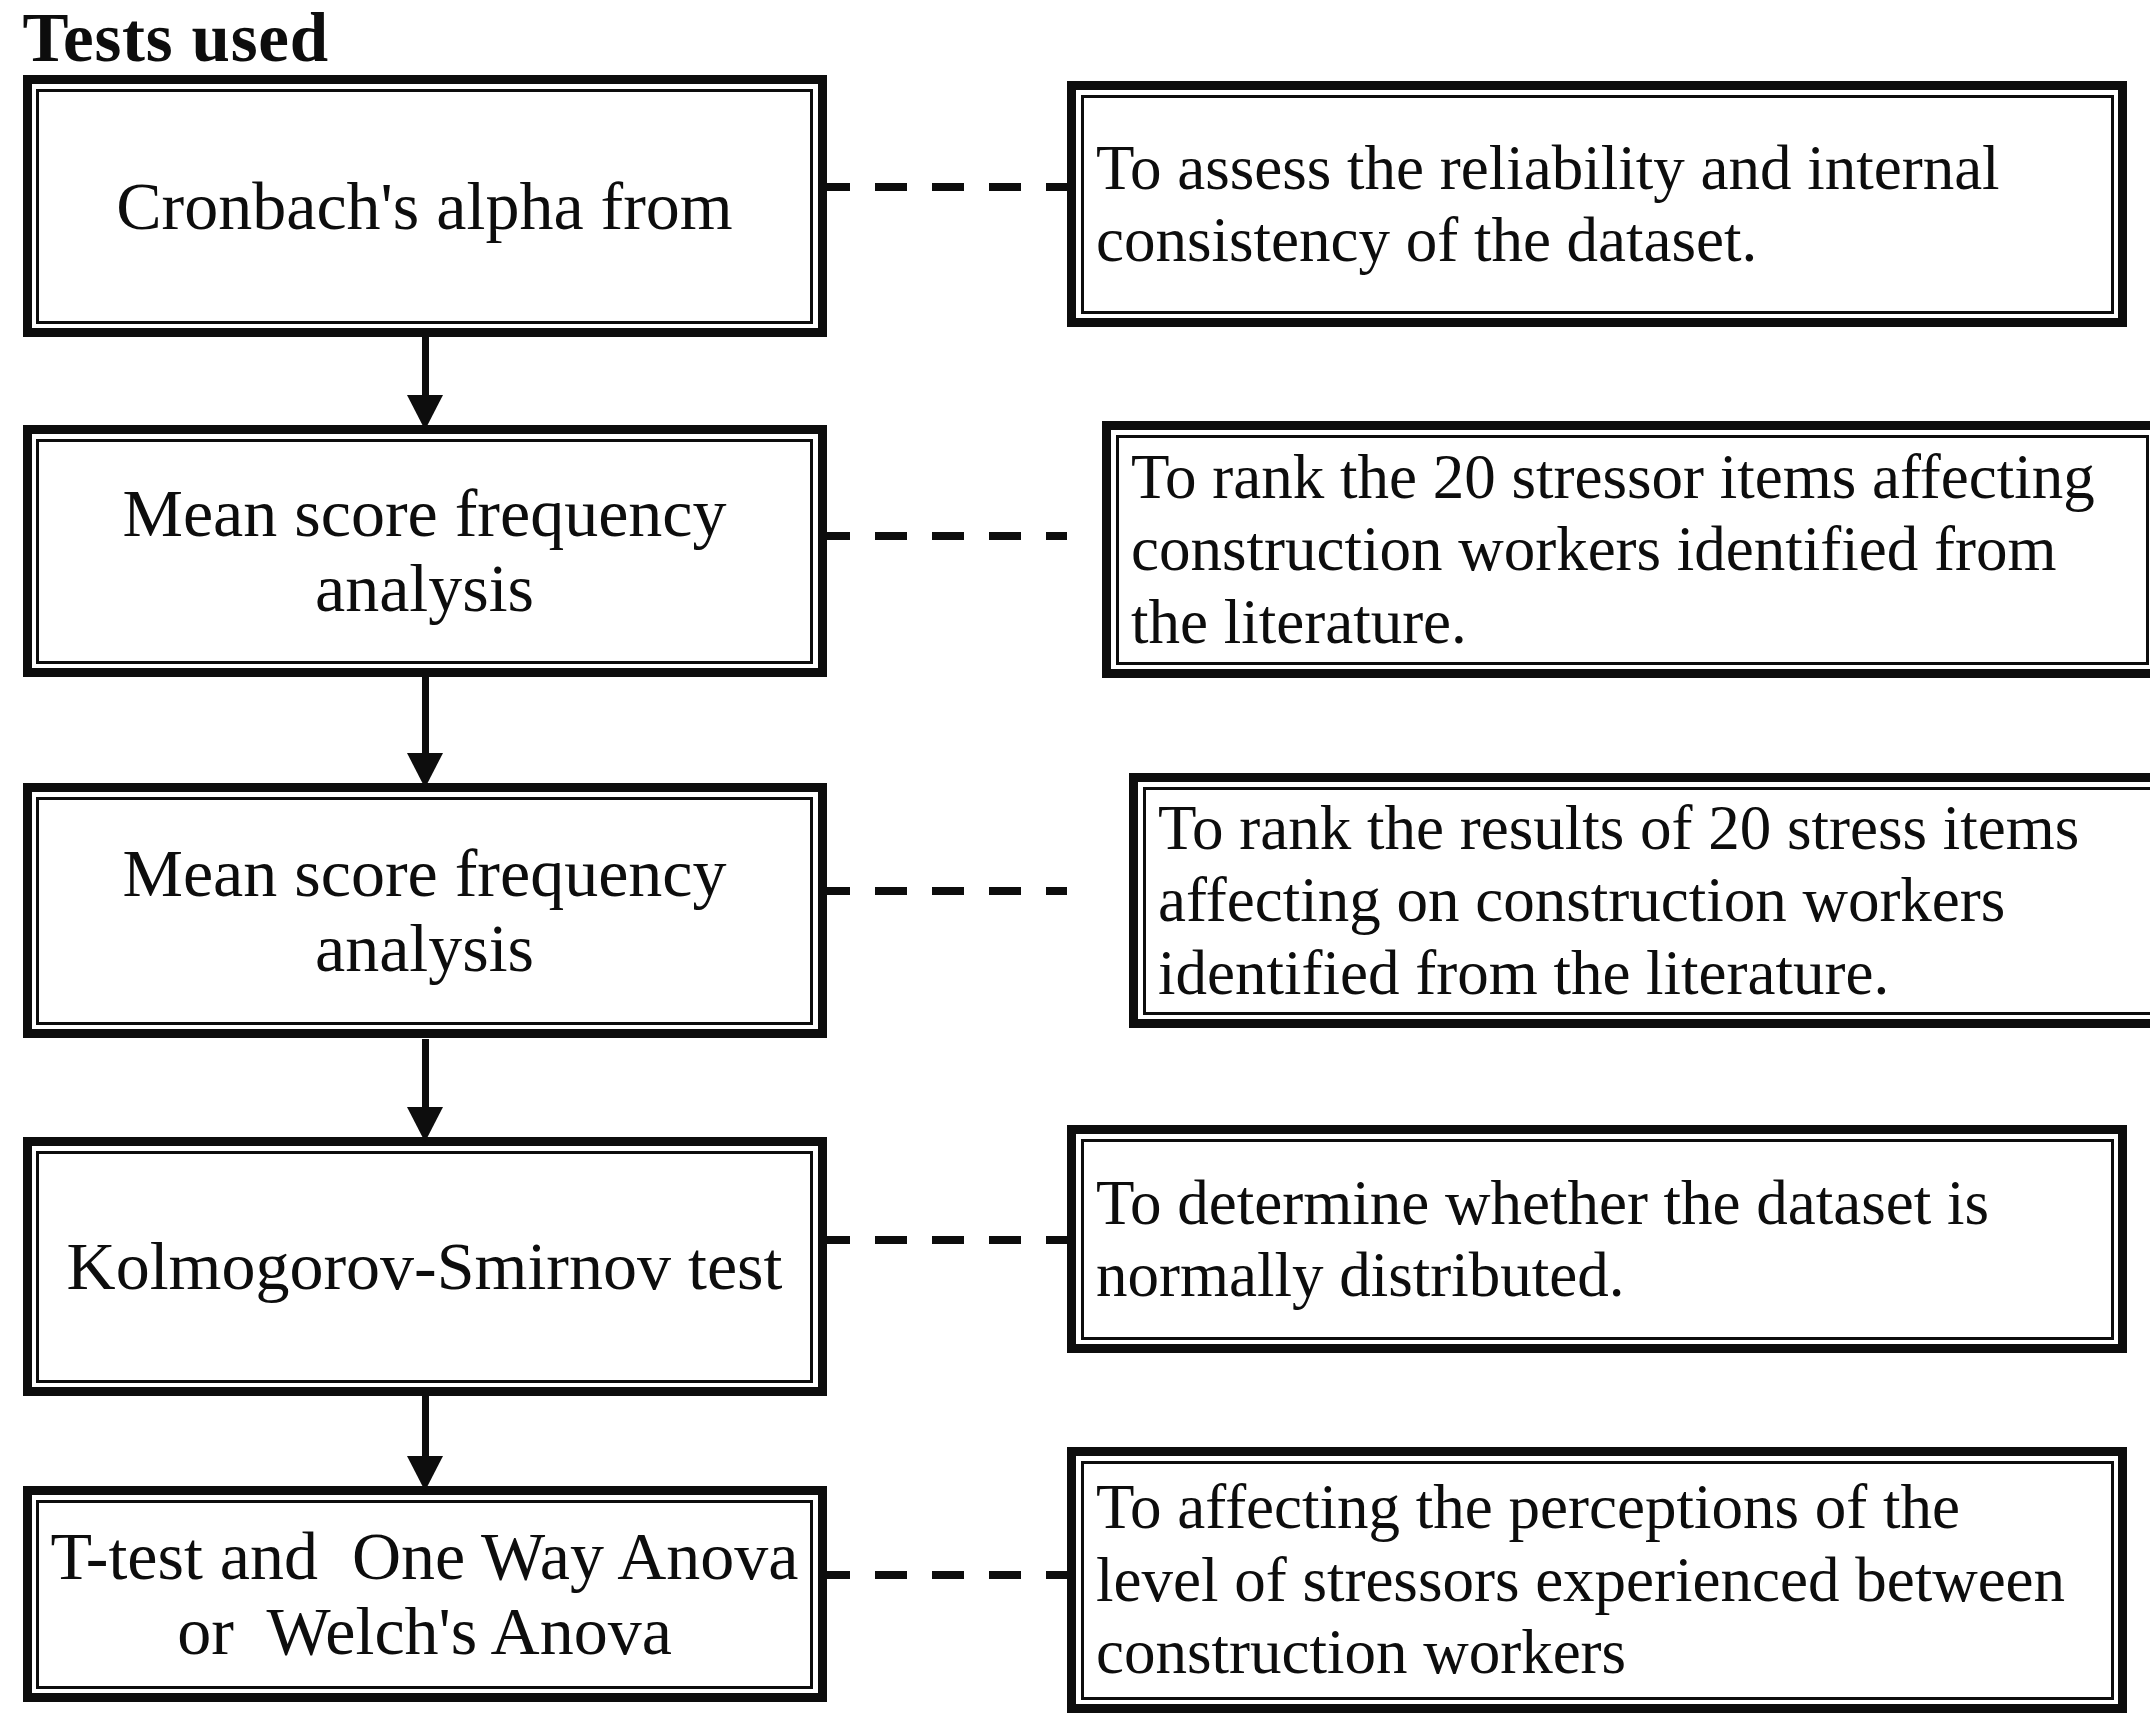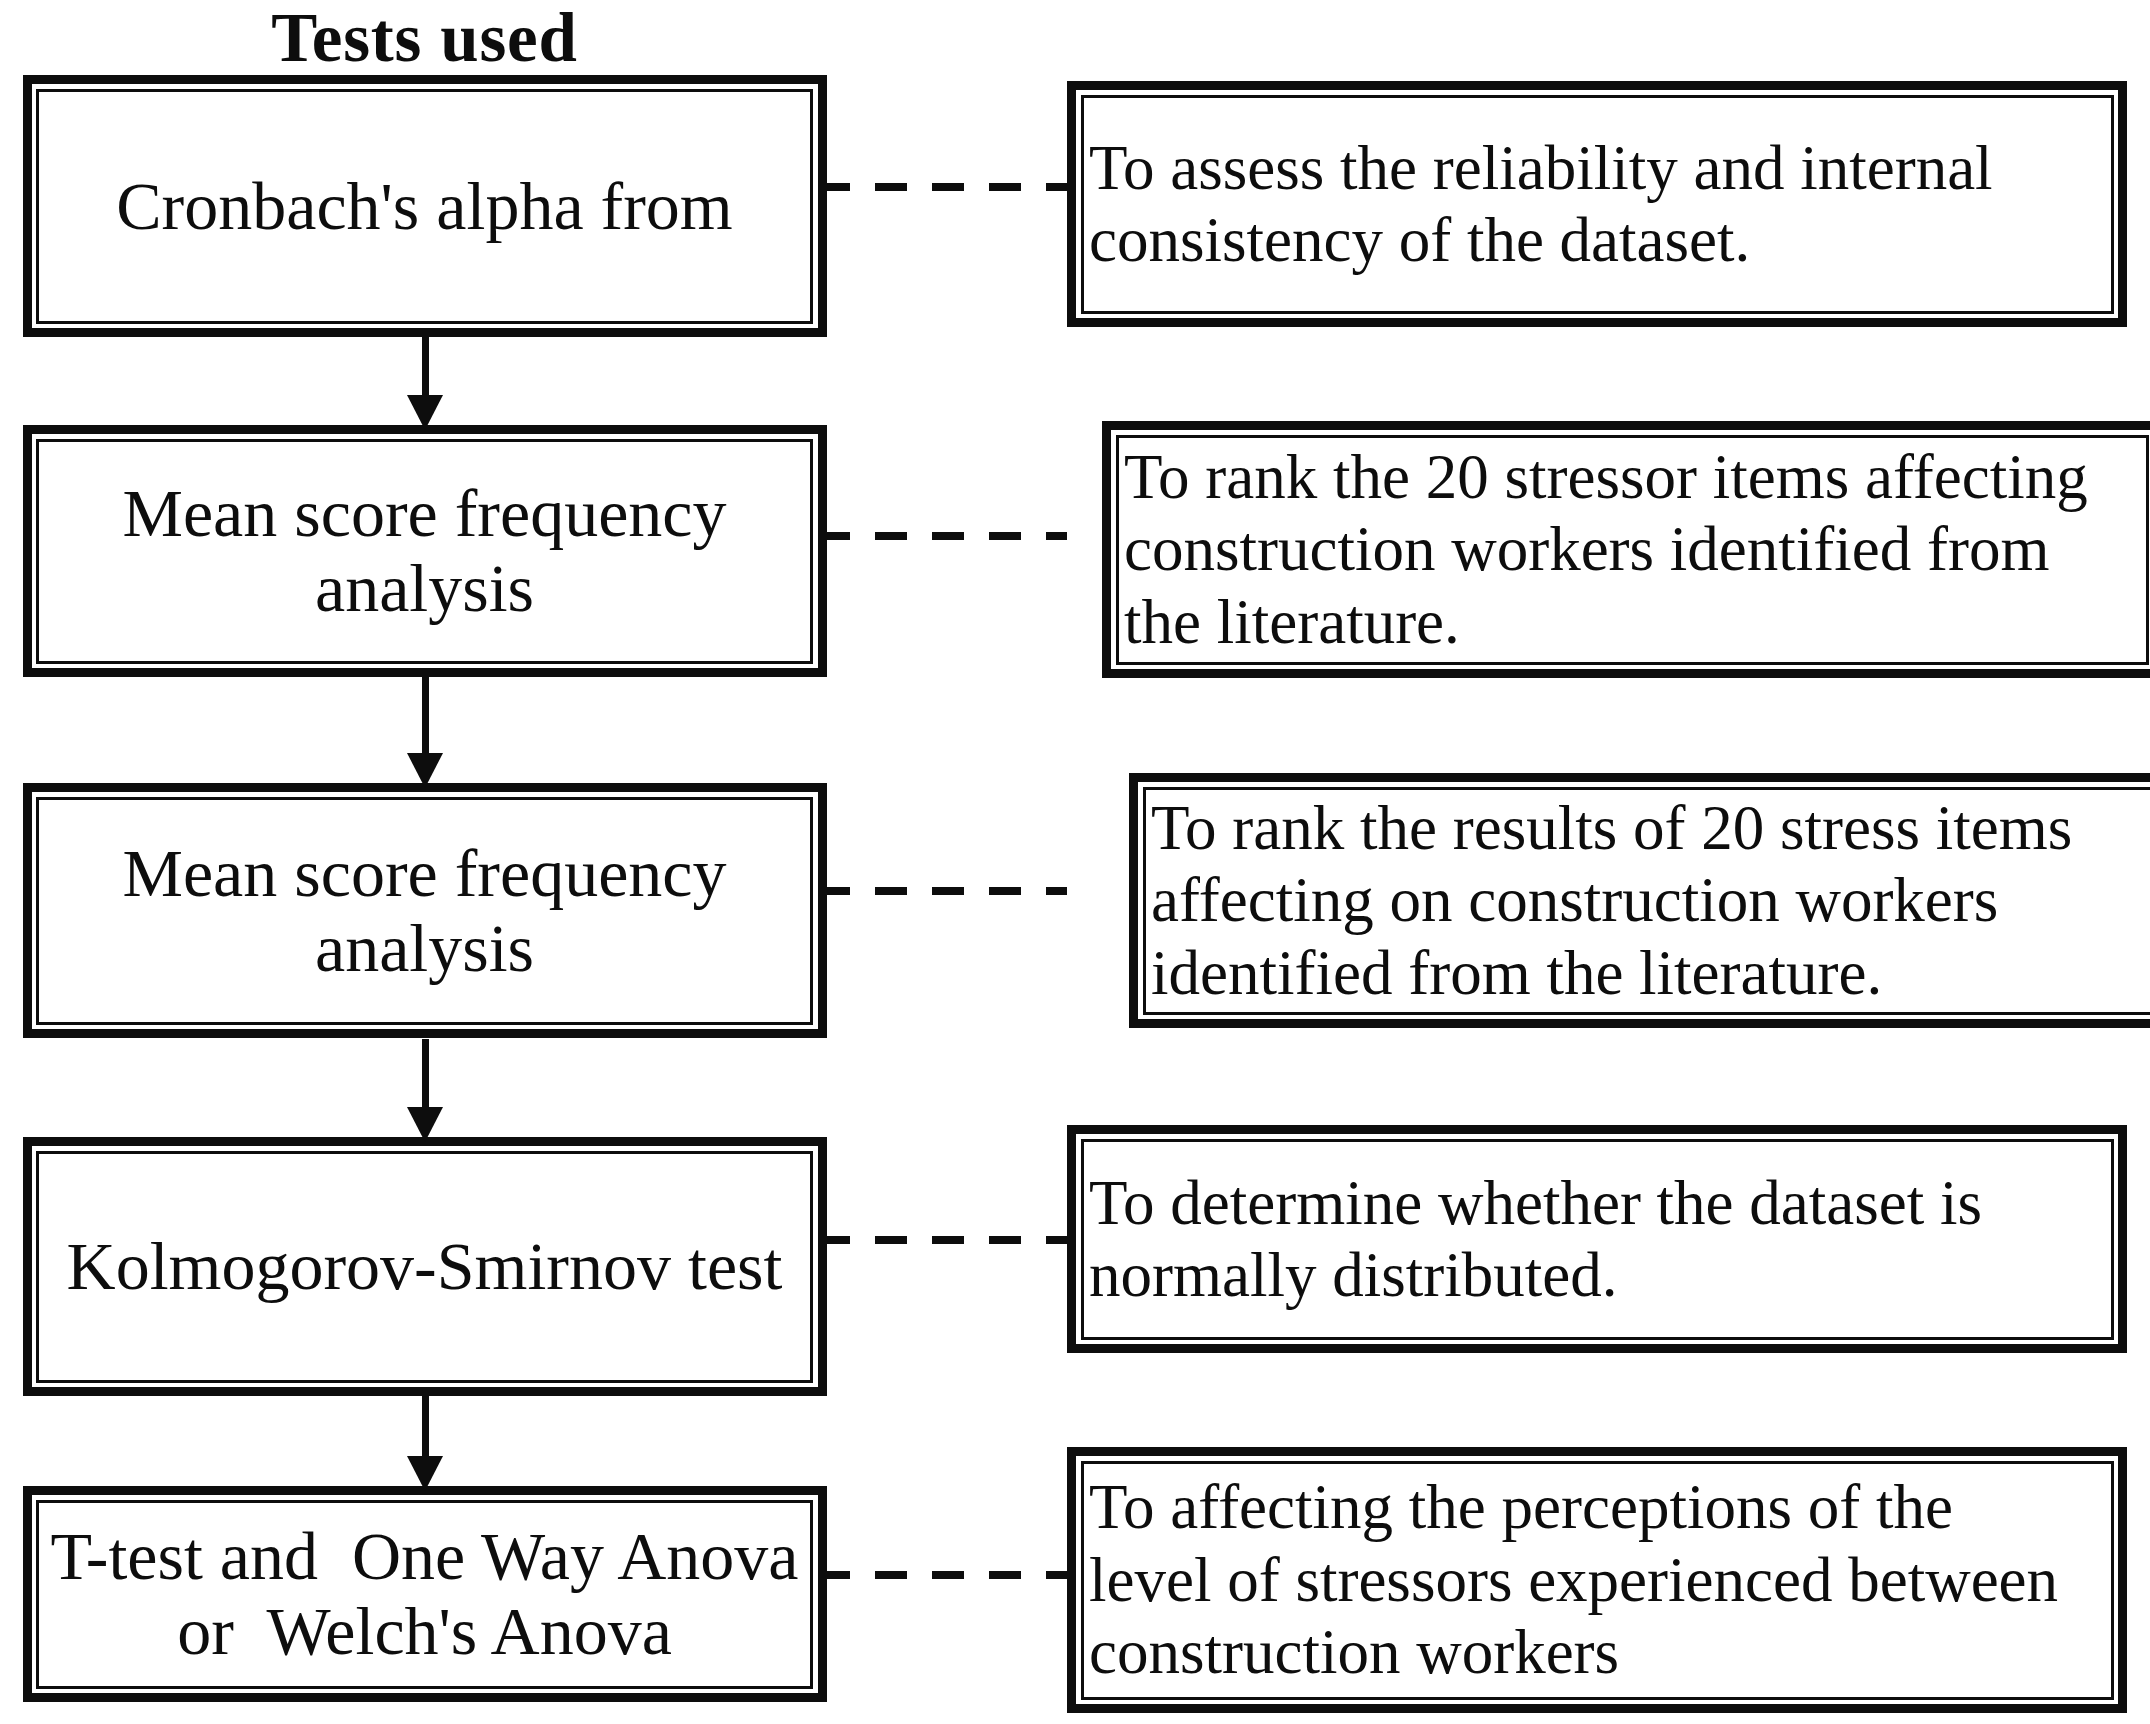--- a/index.html
+++ b/index.html
@@ -14,21 +14,20 @@
     background: #ffffff;
     overflow: hidden;
     font-family: "Liberation Serif", "DejaVu Serif", serif;
     color: #0d0d0d;
   }
   .col-header {
     position: absolute;
     top: 0;
     height: 77px;
     line-height: 77px;
-    text-align: center;
     font-weight: bold;
     font-size: 69px;
     letter-spacing: 0.8px;
     white-space: nowrap;
   }
   .box {
     position: absolute;
     background: #ffffff;
     border: 9.8px solid #0d0d0d;
     box-sizing: border-box;
@@ -55,21 +54,21 @@
     width: 100%;
   }
   .test .box-label {
     font-size: 68px;
     line-height: 1.10;
     padding: 0 6px;
   }
   .objective .box-label {
     font-size: 63px;
     line-height: 1.15;
-    padding-left: 13px;
+    padding-left: 20px;
     padding-right: 4.5px;
   }
   .dash-line {
     position: absolute;
     height: 8.3px;
     background: repeating-linear-gradient(90deg,
       #0d0d0d 0px, #0d0d0d 32px,
       transparent 32px, transparent 57px);
   }
   .arrow-stem {

